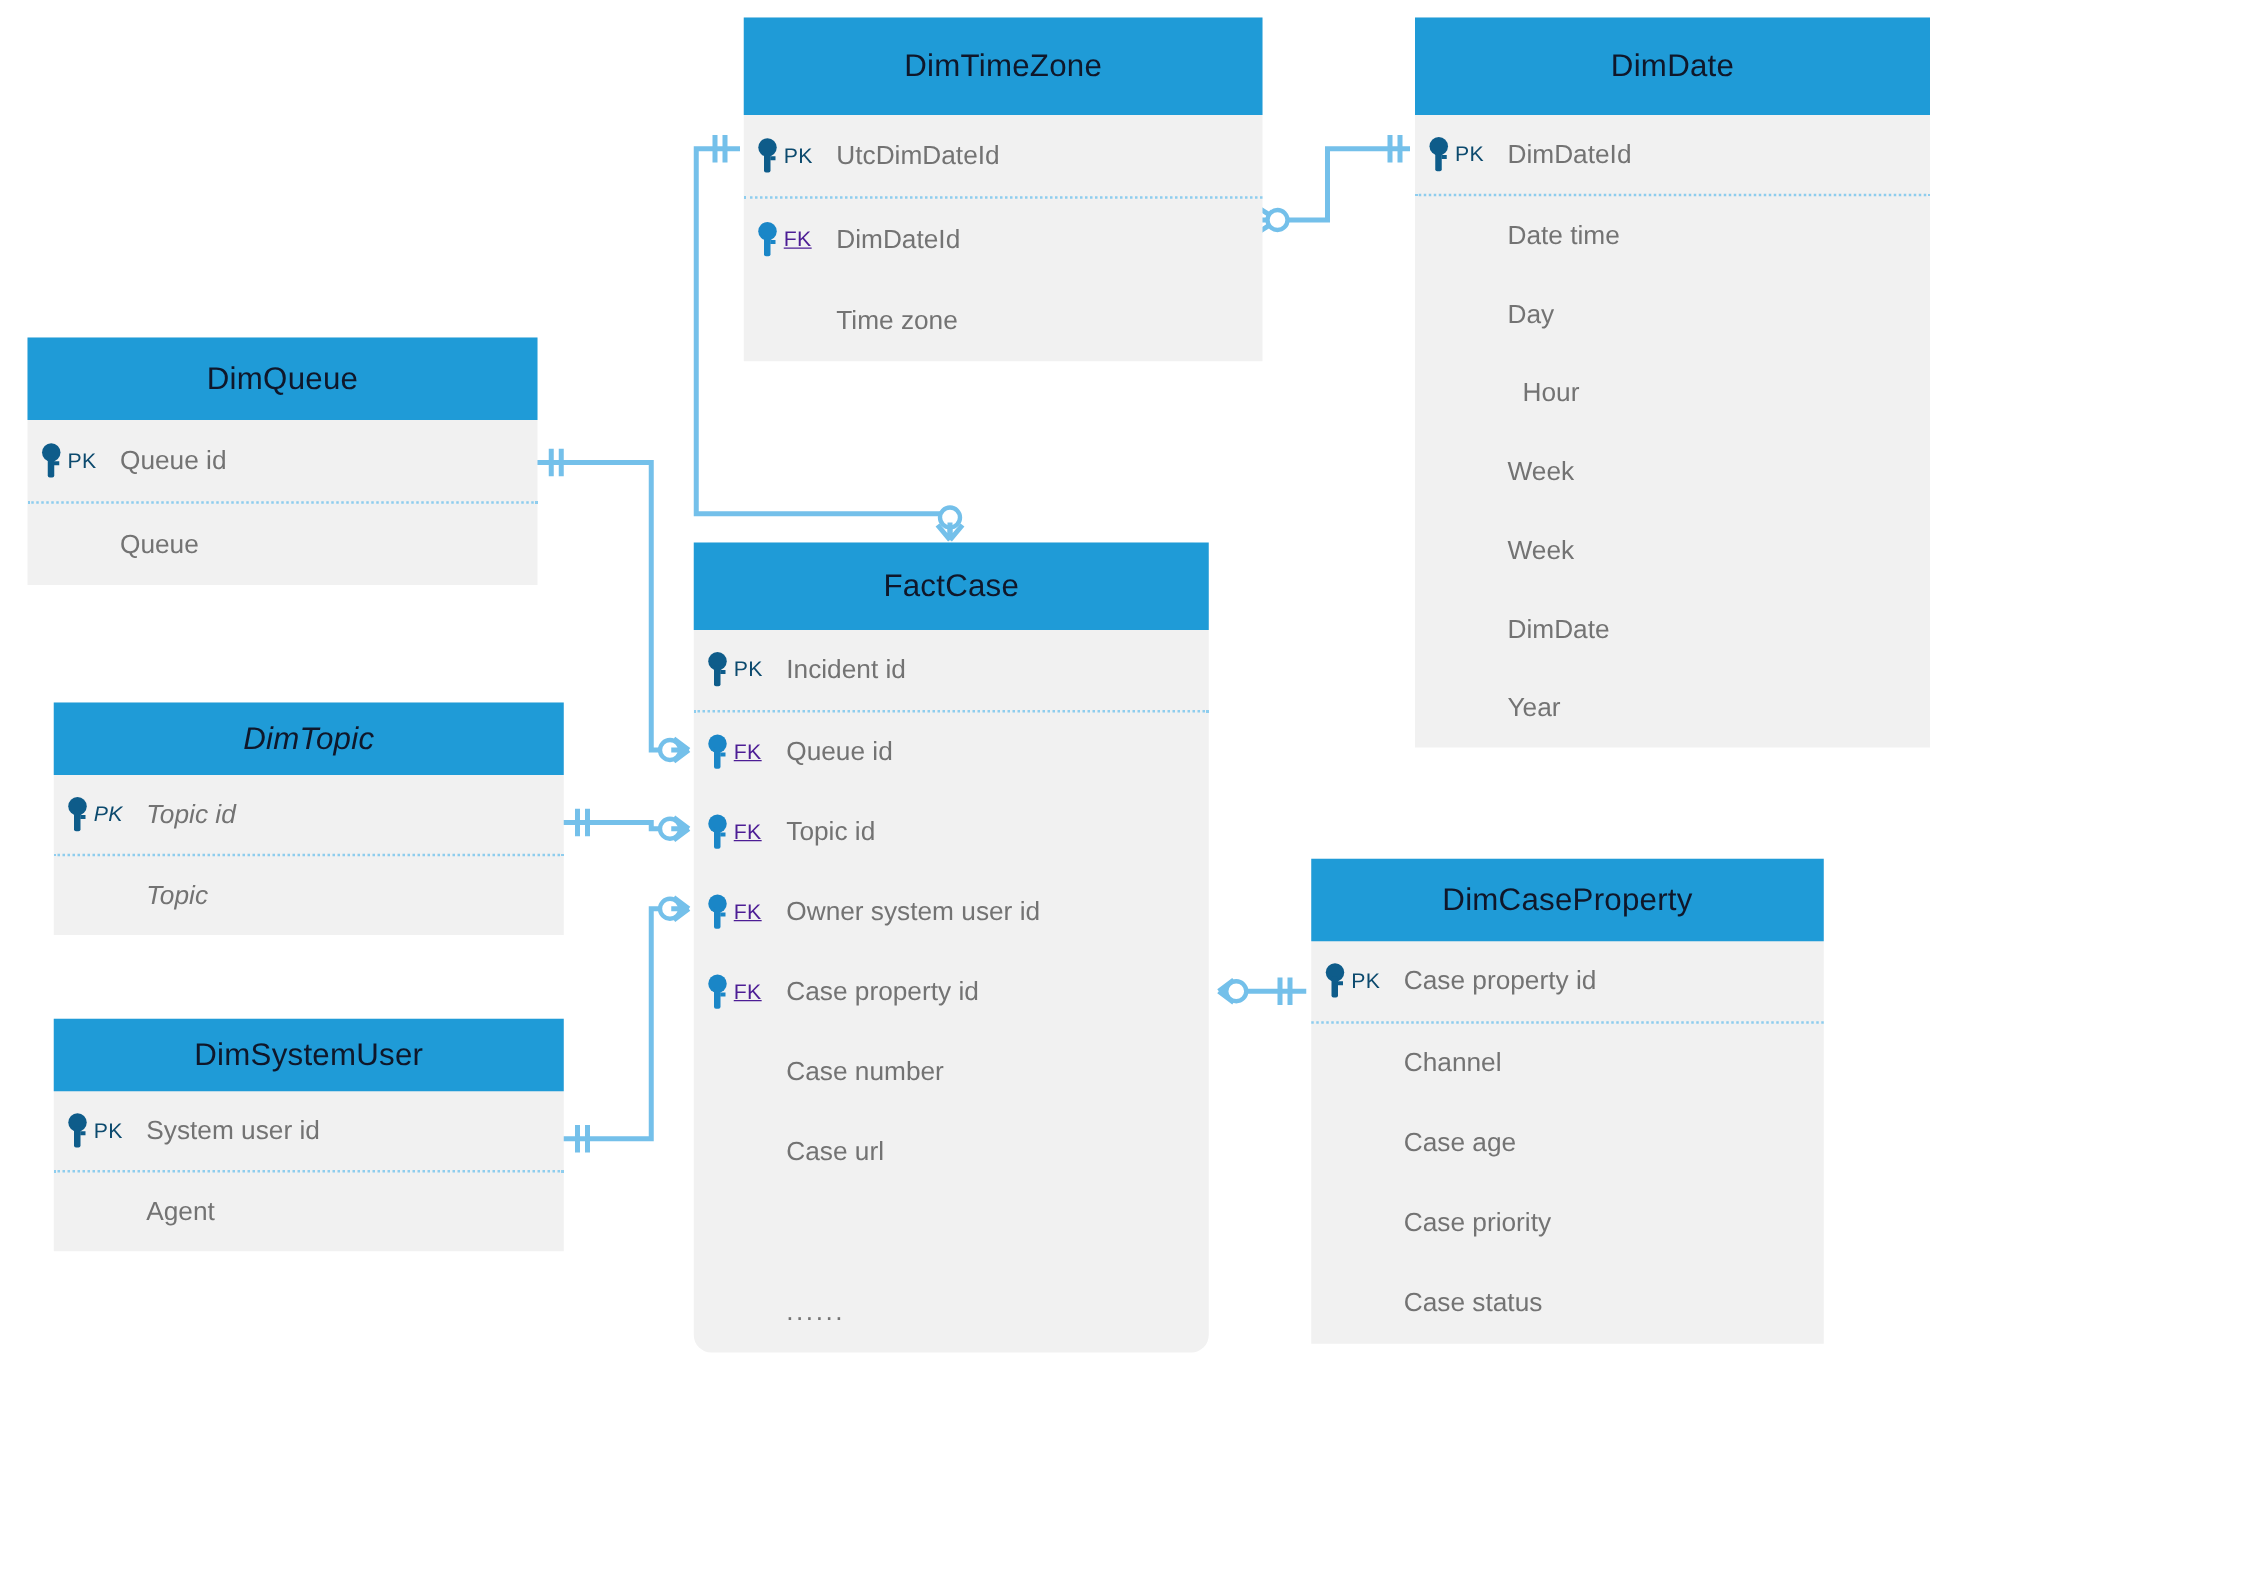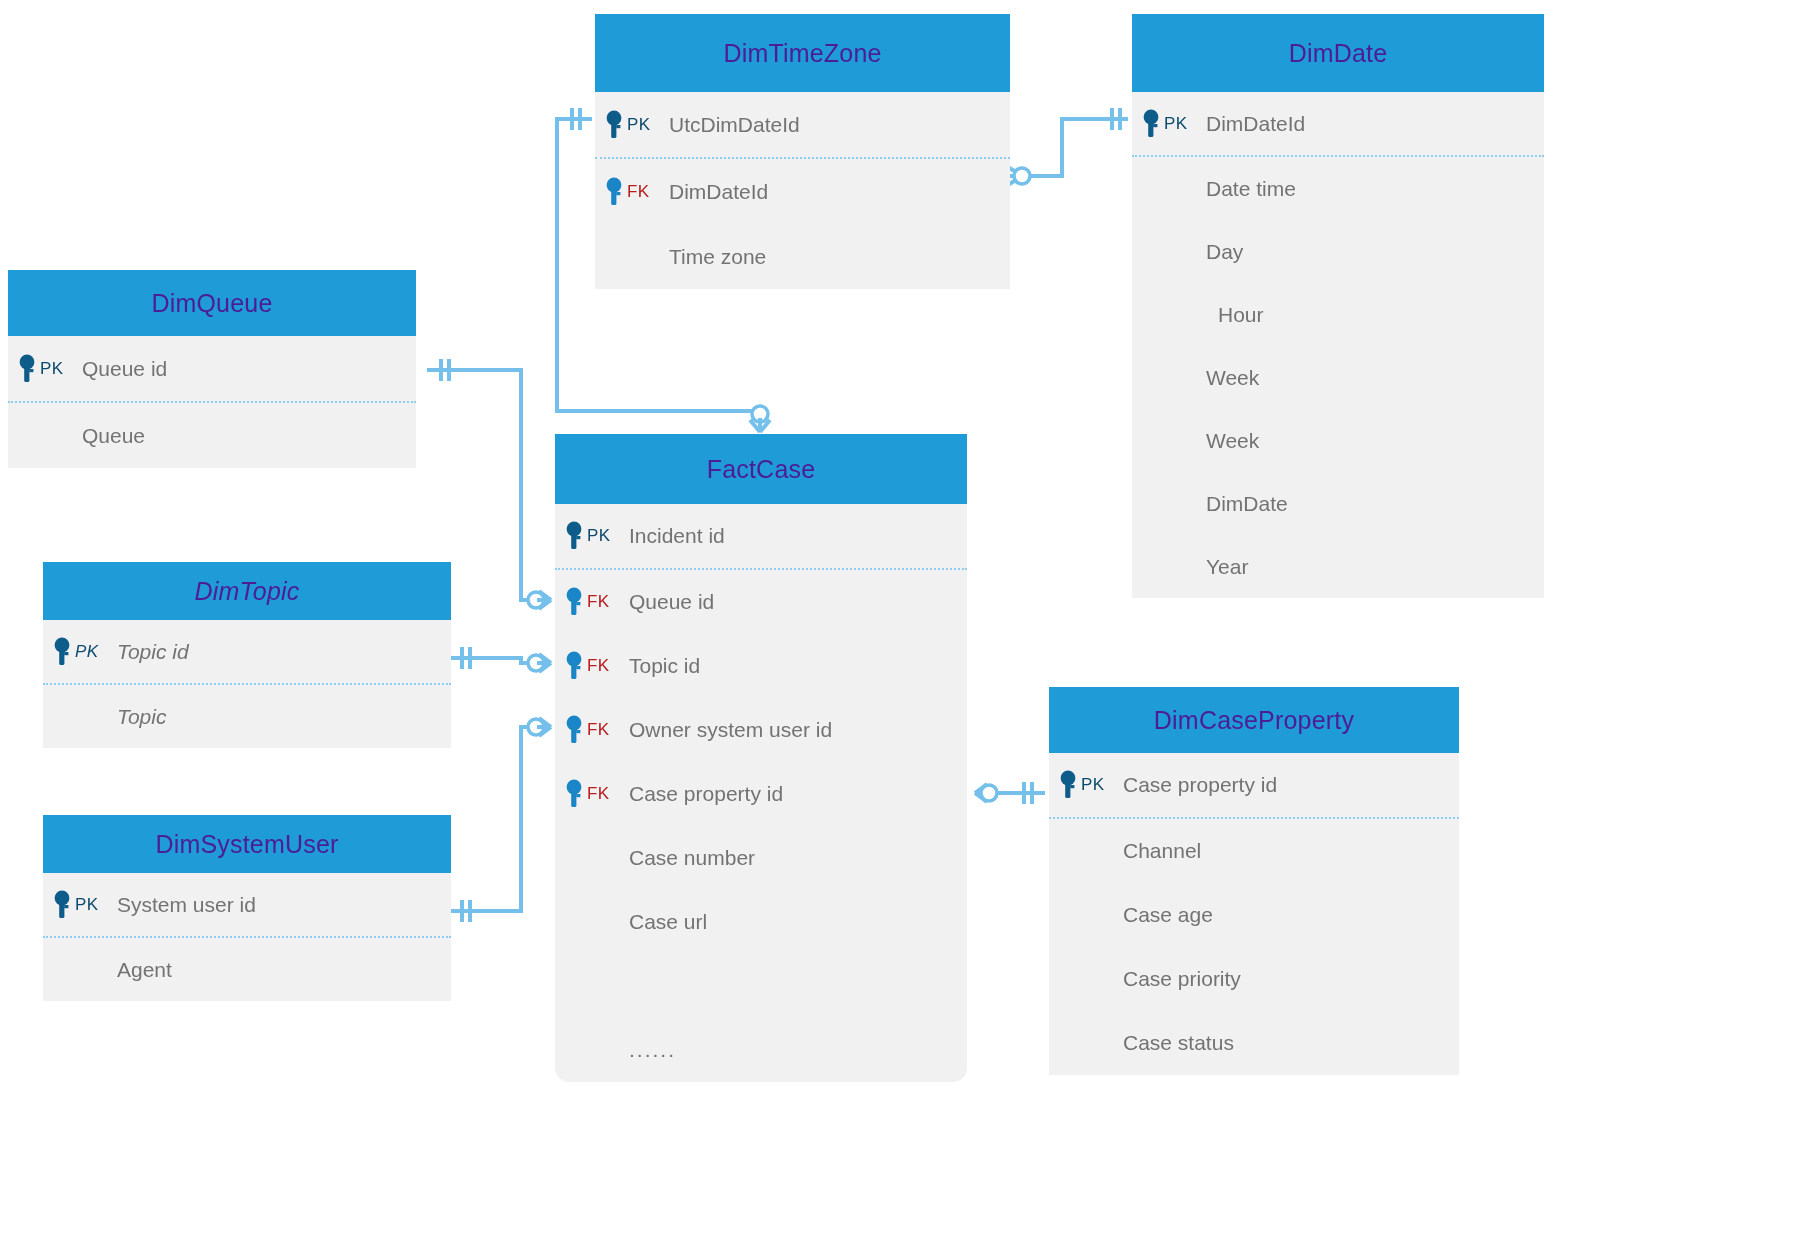--- a/index.html
+++ b/index.html
@@ -2,28 +2,28 @@
 <html><head>
 <meta charset="utf-8">
 <style>
   html,body{margin:0;padding:0;background:#ffffff;}
   body{width:1800px;height:1258px;position:relative;overflow:hidden;
        font-family:"Liberation Sans","DejaVu Sans",sans-serif;}
   #canvas{position:absolute;left:0;top:0;width:1800px;height:1258px;}
   svg.links{position:absolute;left:0;top:0;width:1800px;height:1258px;pointer-events:none;}
 
   .entity{position:absolute;background:#f1f1f1;}
-  .entity .hdr{background:#1f9bd7;color:#4c1d95;display:flex;align-items:center;
+  .entity .hdr{background:#1f9bd7;color:#0f172a;display:flex;align-items:center;
       justify-content:center;font-size:25px;font-weight:400;letter-spacing:.2px;}
   .entity .rows{position:relative;}
   .row{display:flex;align-items:center;box-sizing:border-box;}
   .row .keycell{width:74px;flex:0 0 74px;display:flex;align-items:center;
       padding-left:10px;box-sizing:border-box;}
   .row .kw{font-size:17px;color:#0c4a6e;margin-left:2px;letter-spacing:.3px;}
-  .row .kw.fk{color:#b91c1c;}
+  .row .kw.fk{color:#4c1d95;text-decoration:underline;}
   .row .fname{font-size:21px;color:#737373;white-space:nowrap;}
   .row.nokey .fname{margin-left:74px;}
   .pkdiv{border-top:2px dotted #8ecdee;margin:0;height:0;}
   .ellipsis{letter-spacing:2px;color:#5fb9e8;font-size:21px;}
 </style>
 </head>
 <body>
 
 <div id="canvas">
 
@@ -144,21 +144,21 @@
           <span class="fname">Week</span>
         </div>
         <div class="row nokey" style="height: 63px;">
           <span class="fname">DimDate</span>
         </div>
         <div class="row nokey" style="height: 63px;">
           <span class="fname">Year</span>
         </div>
       </div>
     </div>
-    <div class="entity" style="left: 8px; top: 270px; width: 408px;">
+    <div class="entity" style="left: 22px; top: 270px; width: 408px;">
       <div class="hdr" style="height: 66px;">DimQueue</div>
       <div class="rows">
         <div class="row" style="height: 65px;">
           <div class="keycell">
             <svg width="20" height="30" viewBox="0 0 20 30">
               <circle cx="9" cy="8" r="7.4" fill="#0e5c8a"></circle>
               <rect x="6.2" y="11" width="5.2" height="17" rx="1.6" fill="#0e5c8a"></rect>
               <rect x="11.2" y="15" width="4.2" height="3.2" fill="#0e5c8a"></rect>
             </svg>
             <span class="kw">PK</span>

